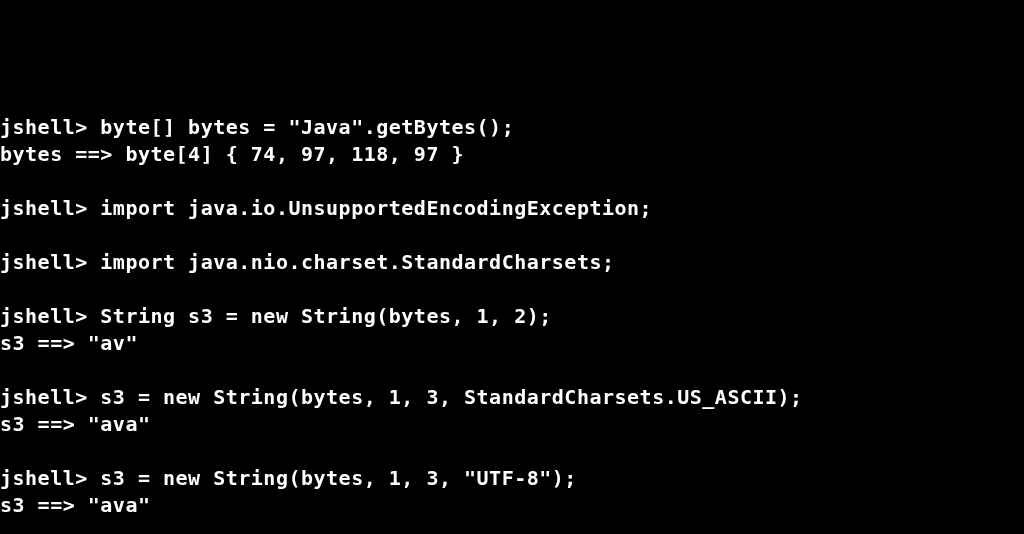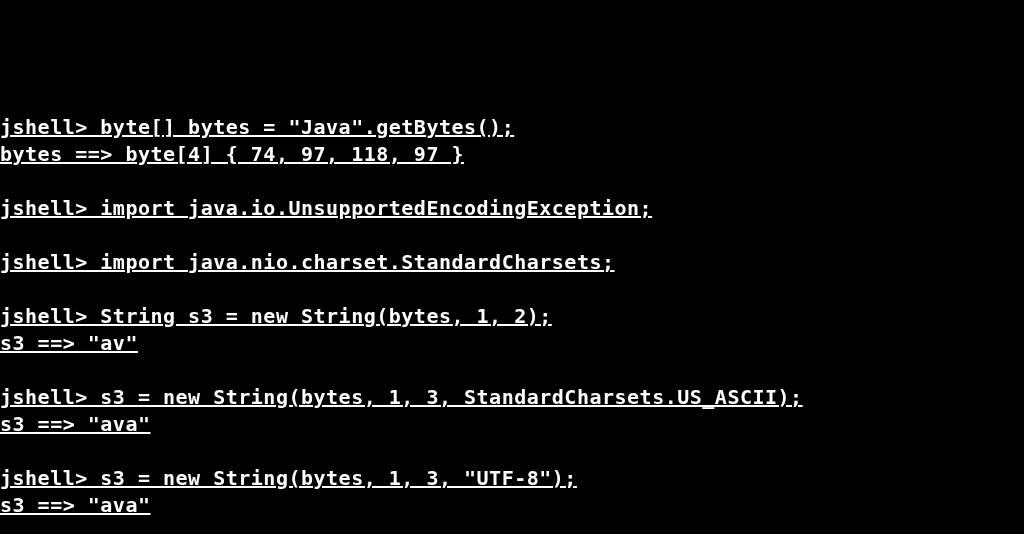--- a/index.html
+++ b/index.html
@@ -16,21 +16,20 @@
       line-height: 1.35;
       padding: 6px 0 0 0;
       width: 1024px;
       height: 534px;
       overflow: hidden;
       white-space: pre;
       letter-spacing: 0.5px;
     }
     .line {
       display: block;
-      text-decoration: underline;
     }
     .blank {
       height: 27px;
     }
   </style>
 </head>
 <body>
 
 
 

